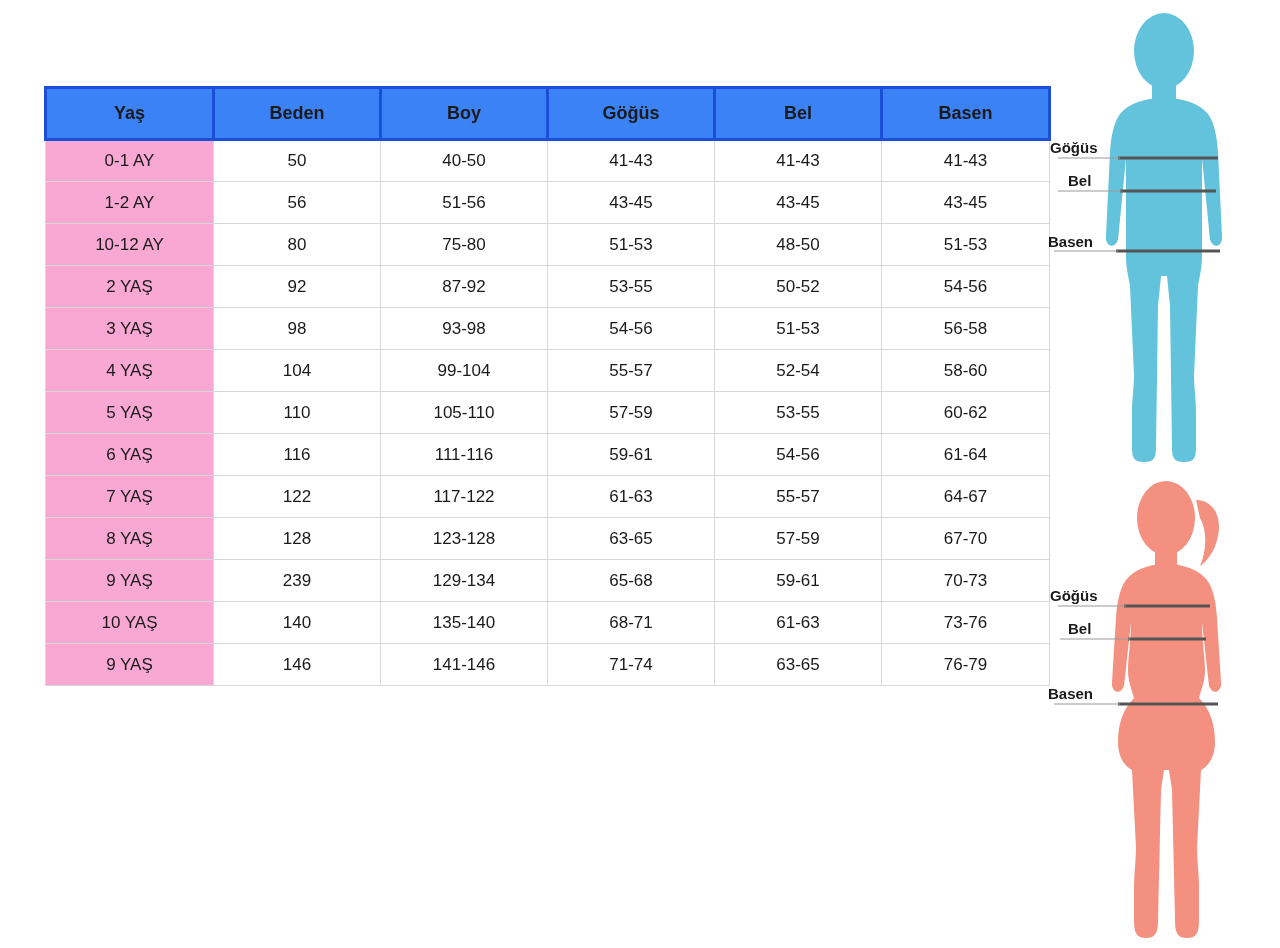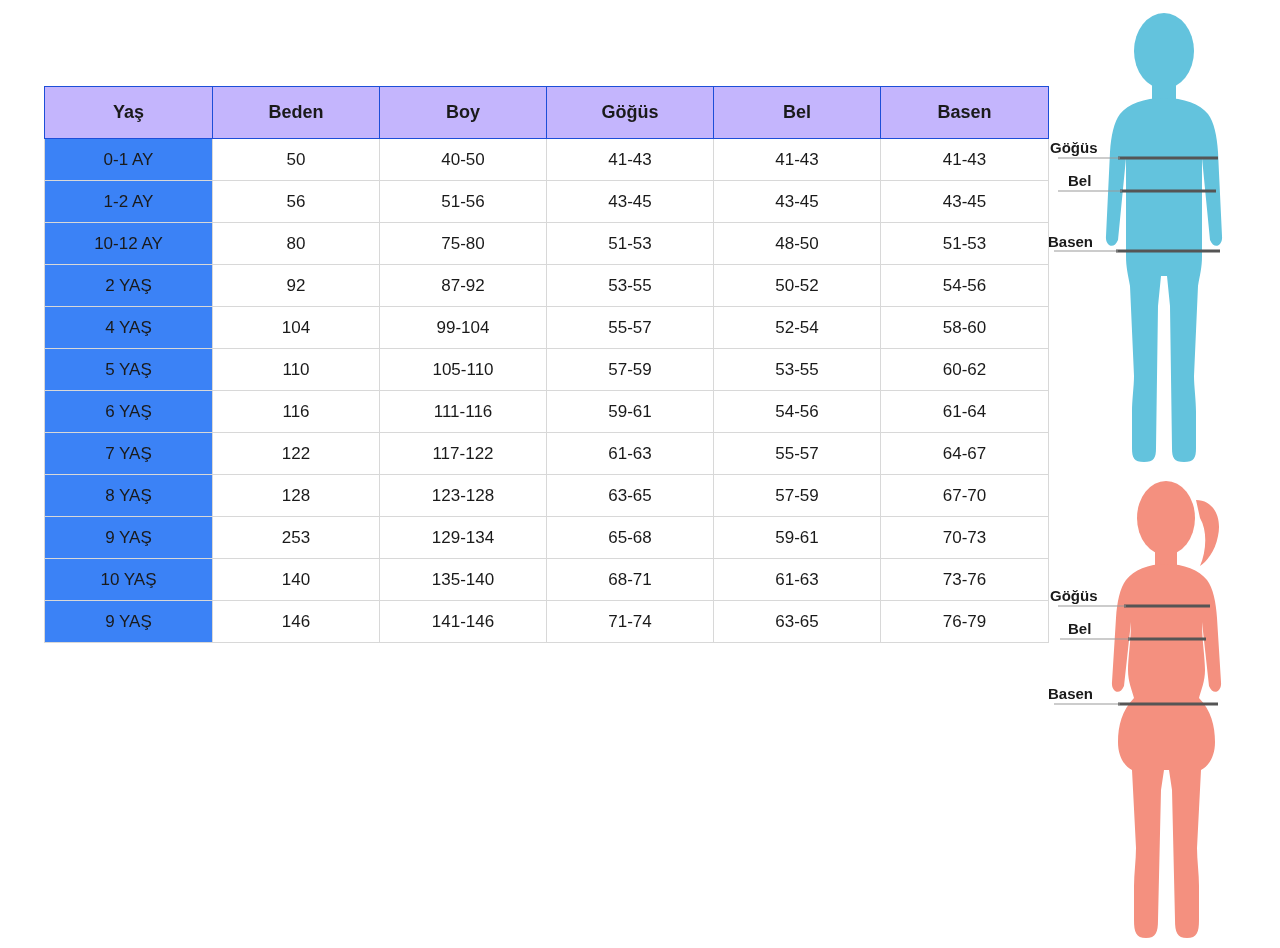--- a/index.html
+++ b/index.html
@@ -34,28 +34,28 @@
   table.size-table td {
     border: 1px solid #d8d8d8;
     text-align: center;
     font-size: 17px;
     color: #1a1a1a;
     height: 42px;
     padding: 0 4px;
     font-weight: normal;
   }
   table.size-table thead th {
-    background: #c4b5fd;
+    background: #3b82f6;
     font-weight: bold;
     font-size: 18px;
     height: 52px;
-    border: 1px solid #1d4ed8;
+    border: 3px solid #1d4ed8;
   }
   table.size-table tbody td.age-cell {
-    background: #3b82f6;
+    background: #f9a8d4;
   }
   table.size-table tbody td {
     background: #ffffff;
   }
   
   col.c0 { width: 168px; }
   col.c1 { width: 167px; }
   col.c2 { width: 167px; }
   col.c3 { width: 167px; }
   col.c4 { width: 167px; }
@@ -148,20 +148,28 @@
         </tr>
         <tr>
           <td class="age-cell">2 YAŞ</td>
           <td>92</td>
           <td>87-92</td>
           <td>53-55</td>
           <td>50-52</td>
           <td>54-56</td>
         </tr>
         <tr>
+          <td class="age-cell">3 YAŞ</td>
+          <td>98</td>
+          <td>93-98</td>
+          <td>54-56</td>
+          <td>51-53</td>
+          <td>56-58</td>
+        </tr>
+        <tr>
           <td class="age-cell">4 YAŞ</td>
           <td>104</td>
           <td>99-104</td>
           <td>55-57</td>
           <td>52-54</td>
           <td>58-60</td>
         </tr>
         <tr>
           <td class="age-cell">5 YAŞ</td>
           <td>110</td>
@@ -189,21 +197,21 @@
         <tr>
           <td class="age-cell">8 YAŞ</td>
           <td>128</td>
           <td>123-128</td>
           <td>63-65</td>
           <td>57-59</td>
           <td>67-70</td>
         </tr>
         <tr>
           <td class="age-cell">9 YAŞ</td>
-          <td>253</td>
+          <td>239</td>
           <td>129-134</td>
           <td>65-68</td>
           <td>59-61</td>
           <td>70-73</td>
         </tr>
         <tr>
           <td class="age-cell">10 YAŞ</td>
           <td>140</td>
           <td>135-140</td>
           <td>68-71</td>

